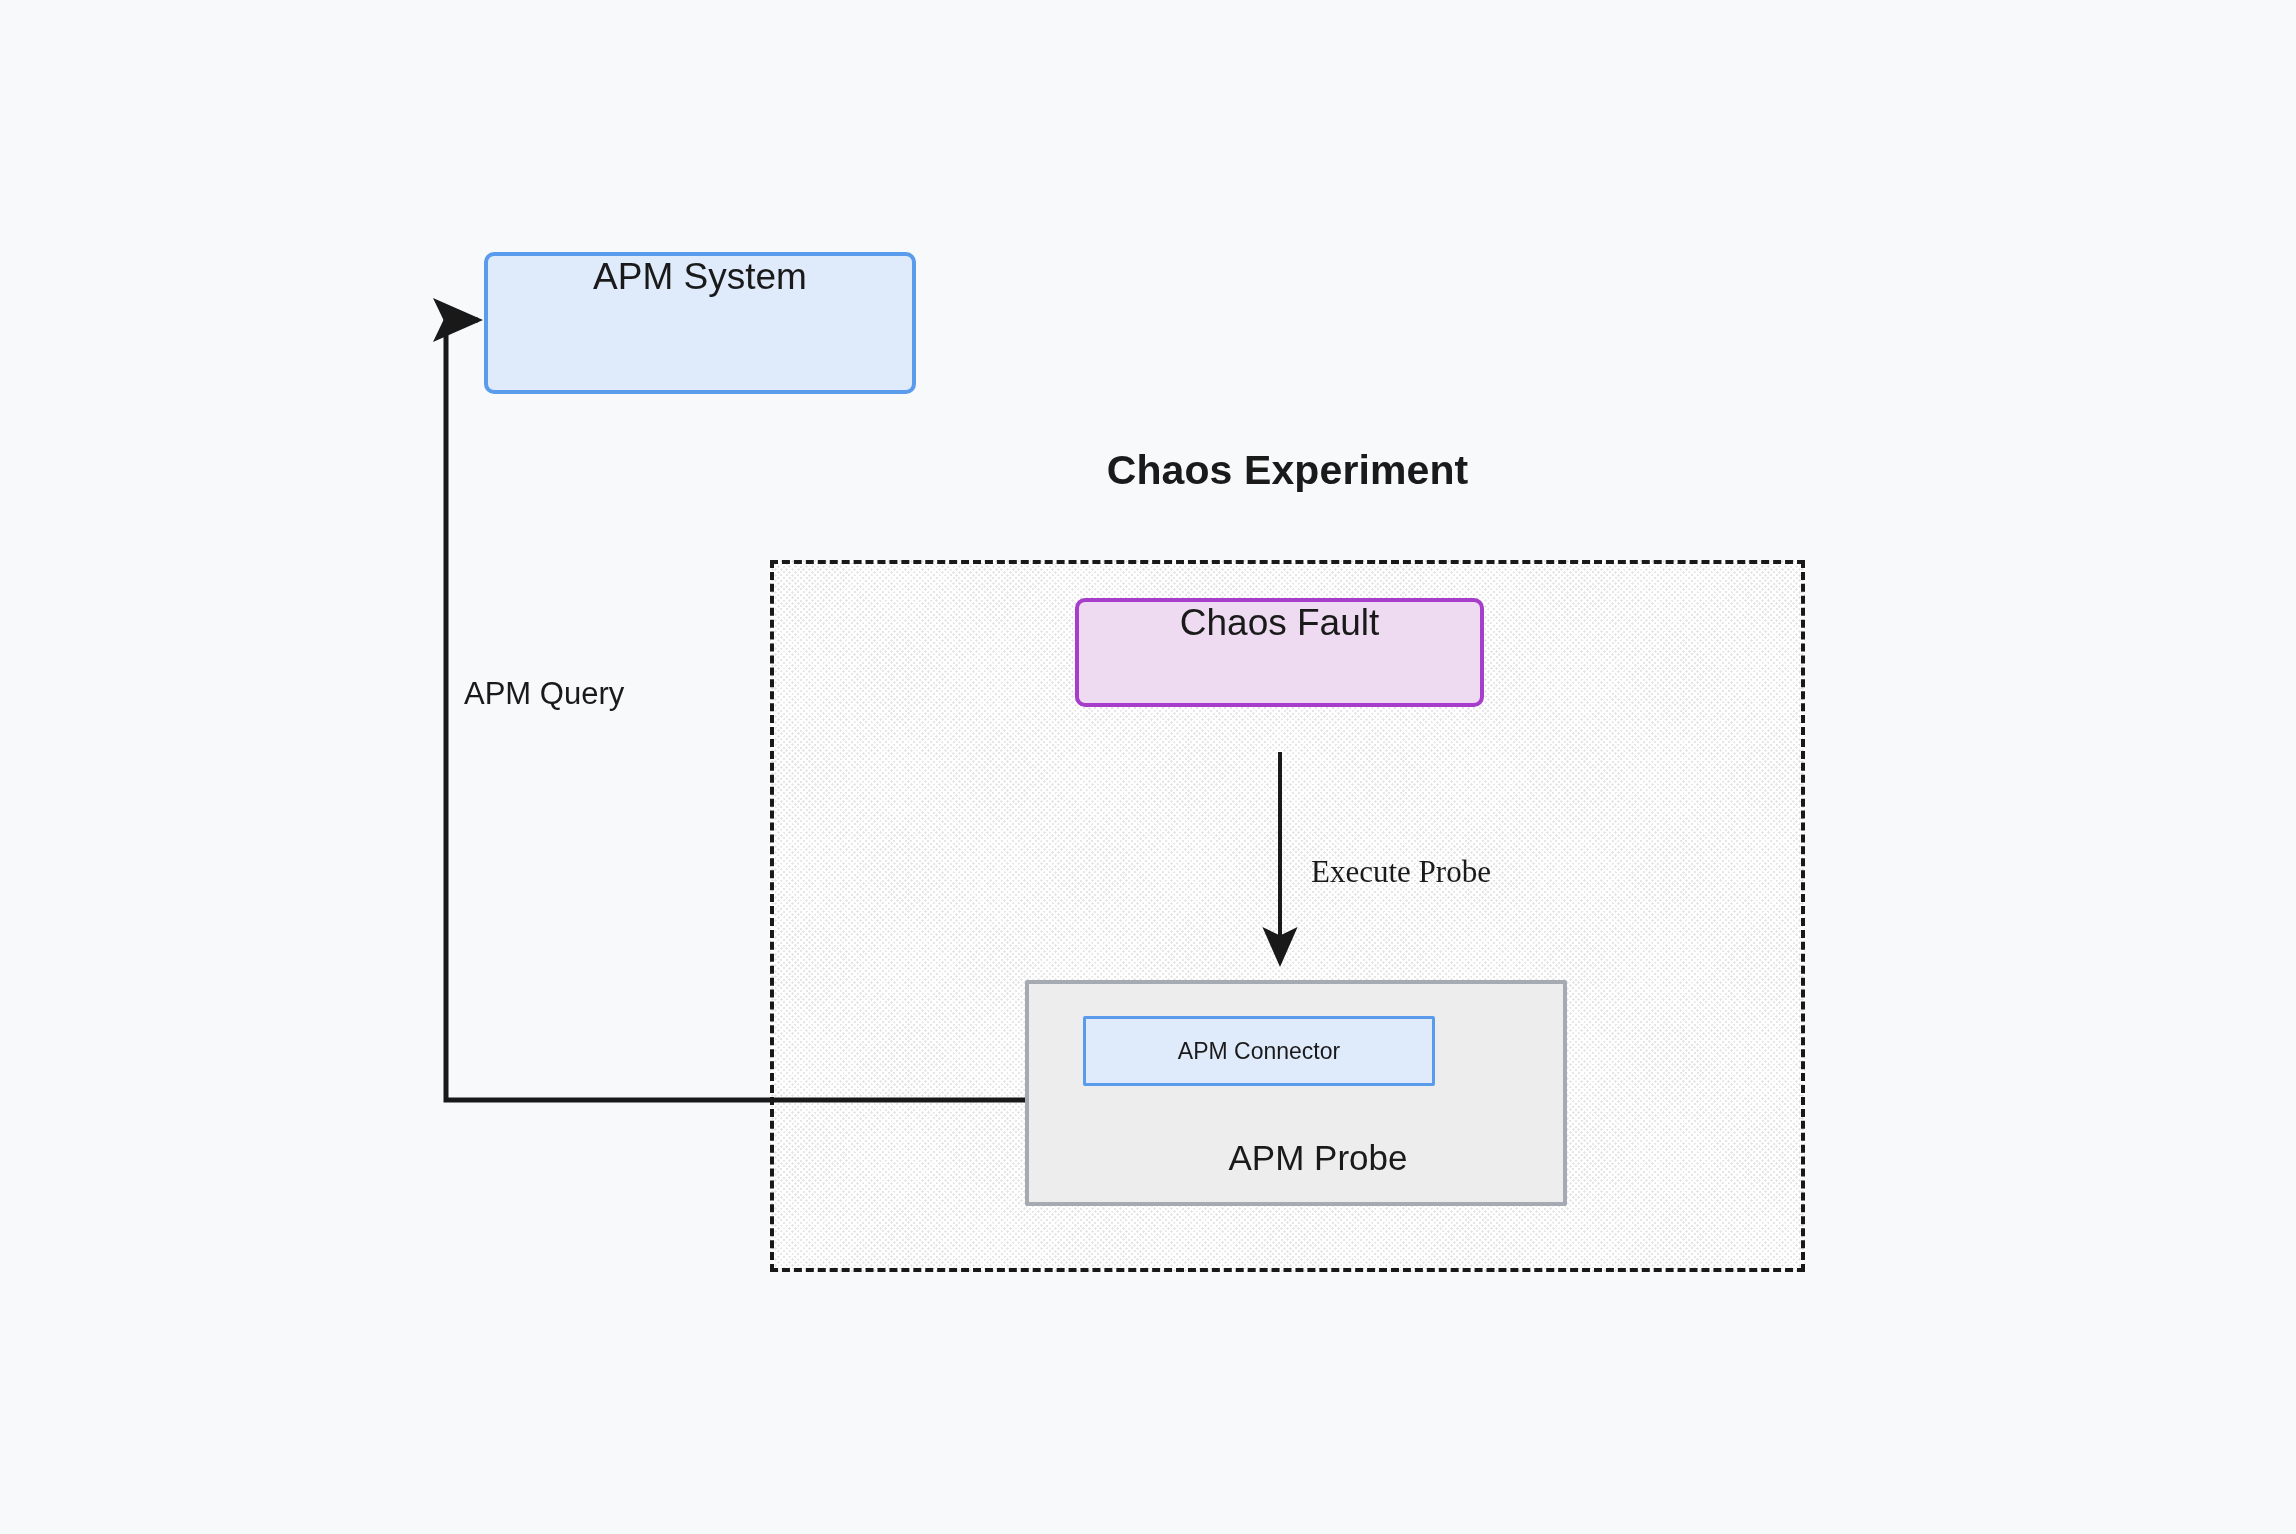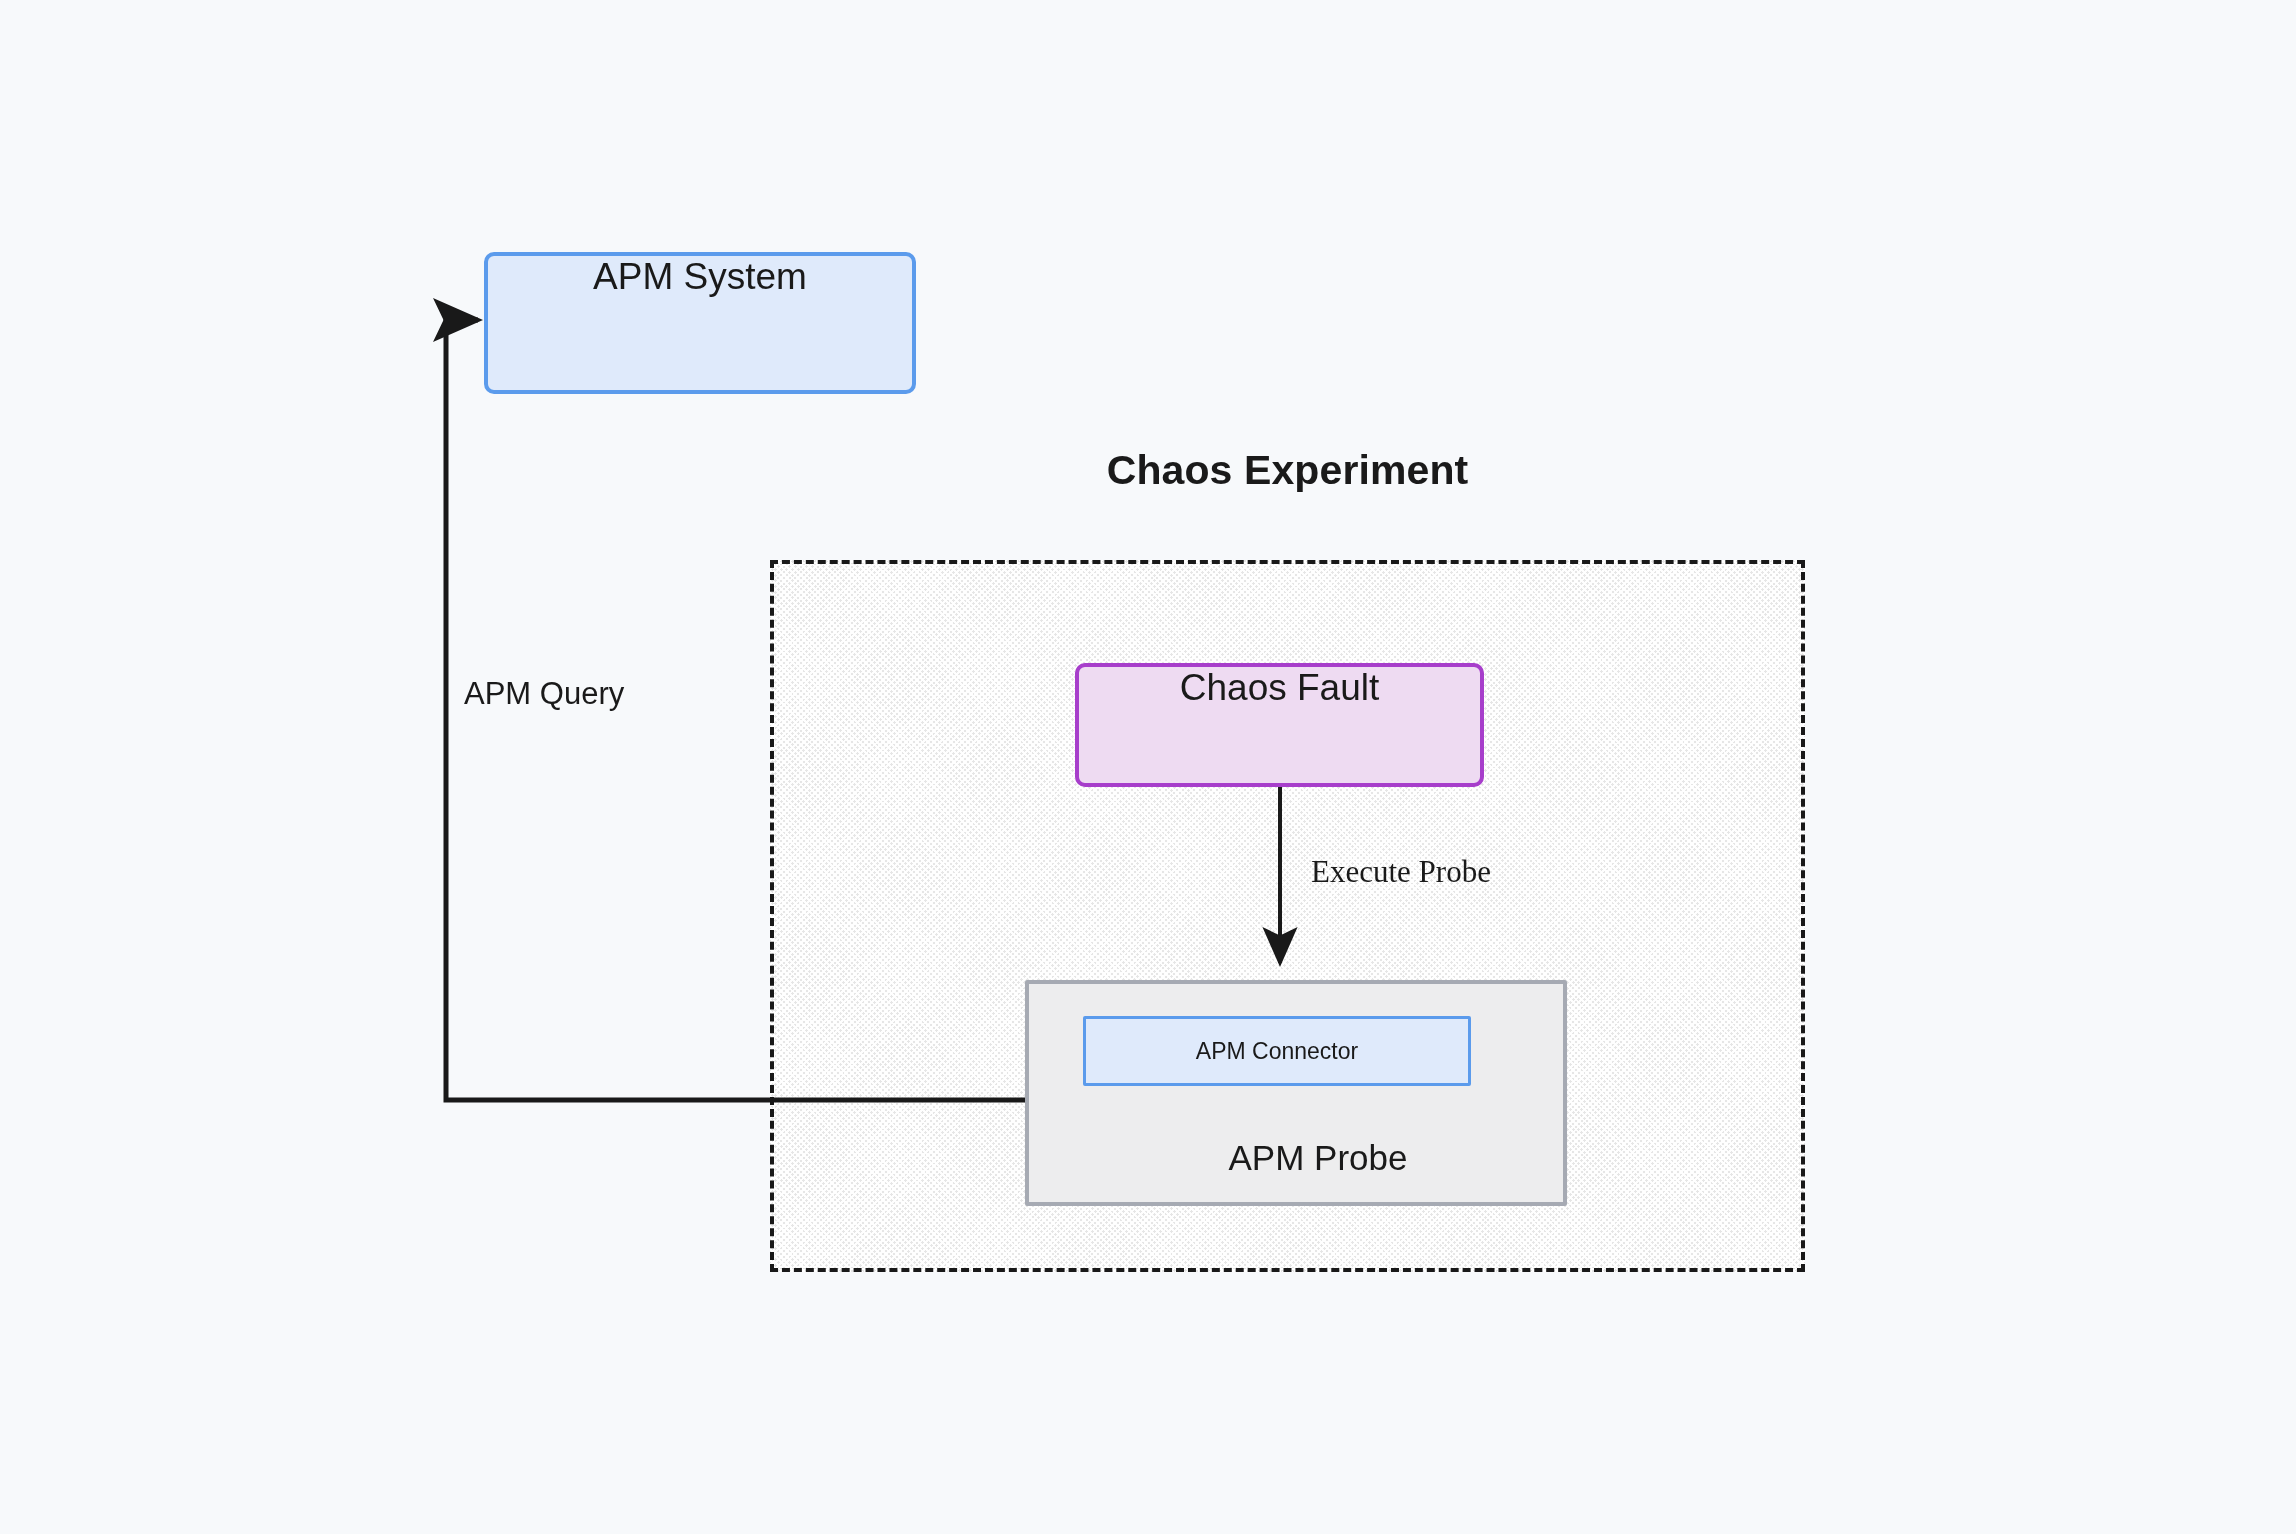--- a/index.html
+++ b/index.html
@@ -71,23 +71,23 @@
     height: 142px;
     background: #dfeafb;
     border: 4px solid #5b9bec;
     border-radius: 10px;
     font-size: 37px;
     color: #1a1a1a;
   }
 
   #chaos-fault {
     left: 1075px;
-    top: 663px;
+    top: 598px;
     width: 409px;
-    height: 124px;
+    height: 109px;
     background: #eedbf2;
     border: 4px solid #a73ecb;
     border-radius: 10px;
     font-size: 37px;
     color: #1a1a1a;
   }
 
   #apm-probe {
     left: 1025px;
     top: 980px;
@@ -106,21 +106,21 @@
     text-align: center;
     font-size: 35px;
     color: #1a1a1a;
     margin-left: 44px;
   }
 
   #apm-connector {
     position: absolute;
     left: 54px;
     top: 32px;
-    width: 388px;
+    width: 352px;
     height: 70px;
     box-sizing: border-box;
     background: #dfeafb;
     border: 3px solid #5b9bec;
     border-radius: 2px;
     display: flex;
     align-items: center;
     justify-content: center;
     font-size: 23px;
     color: #1a1a1a;

